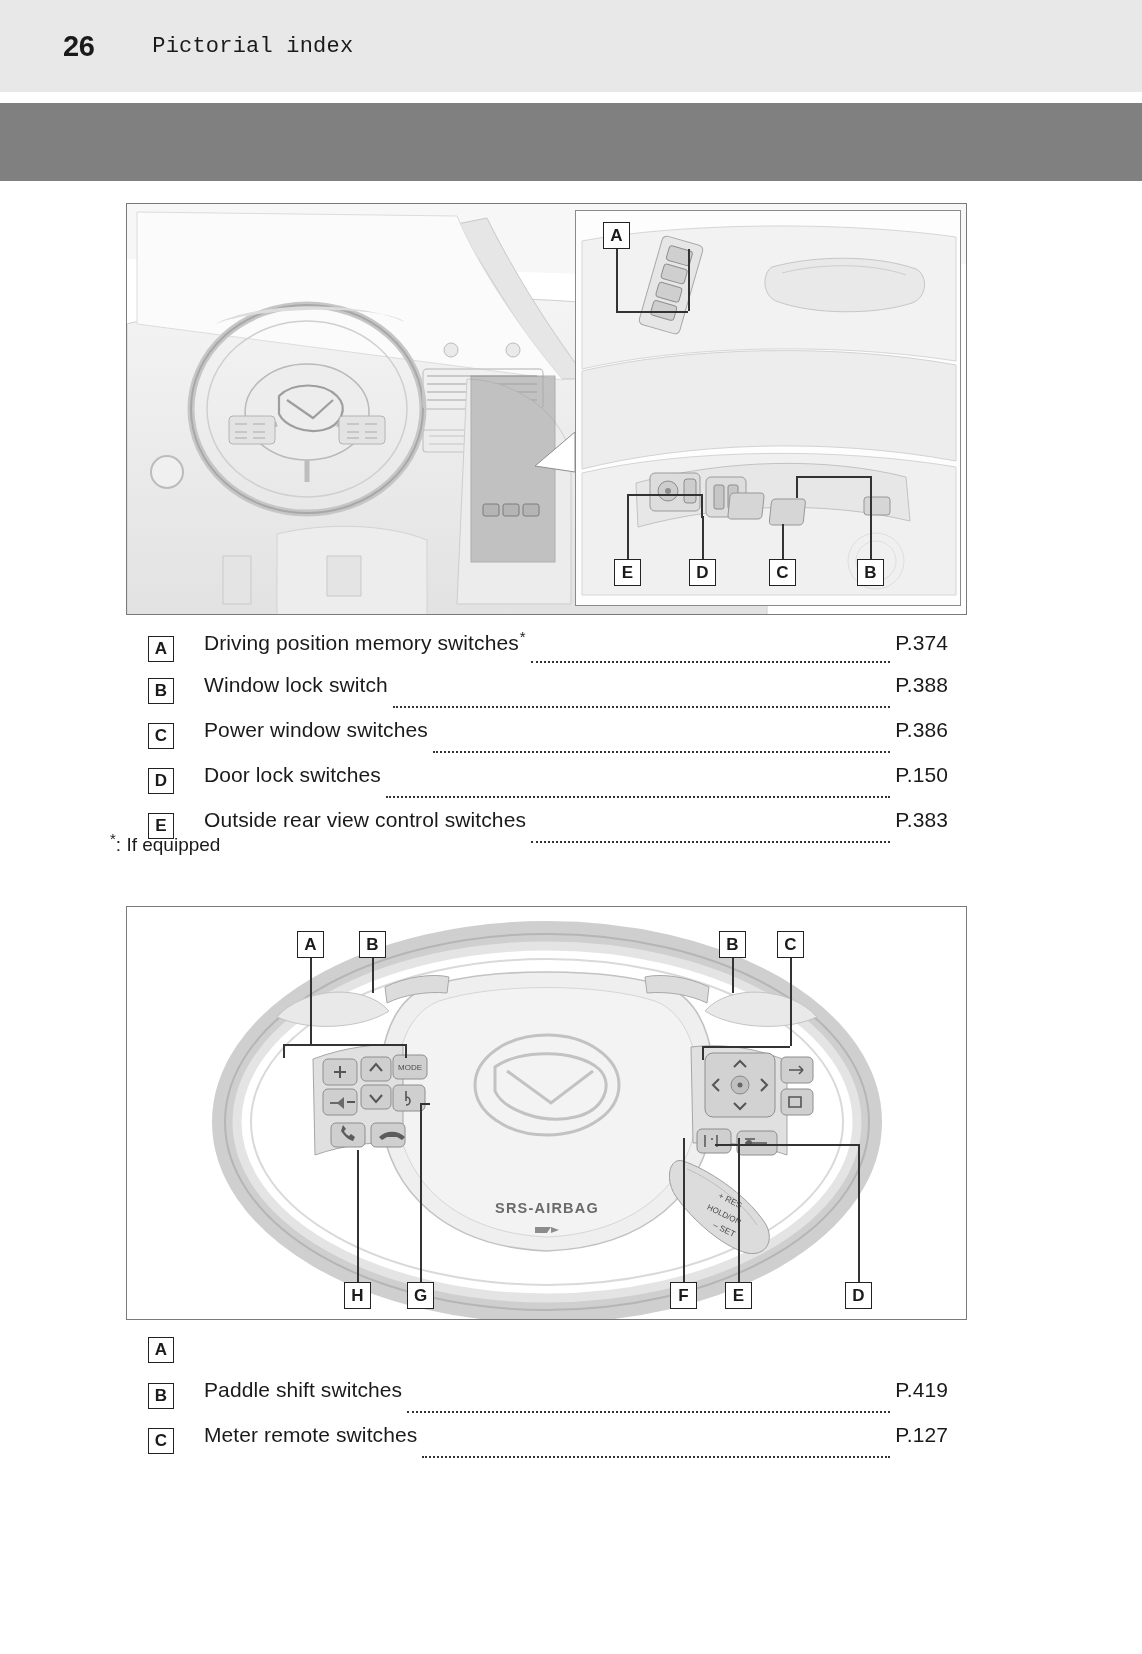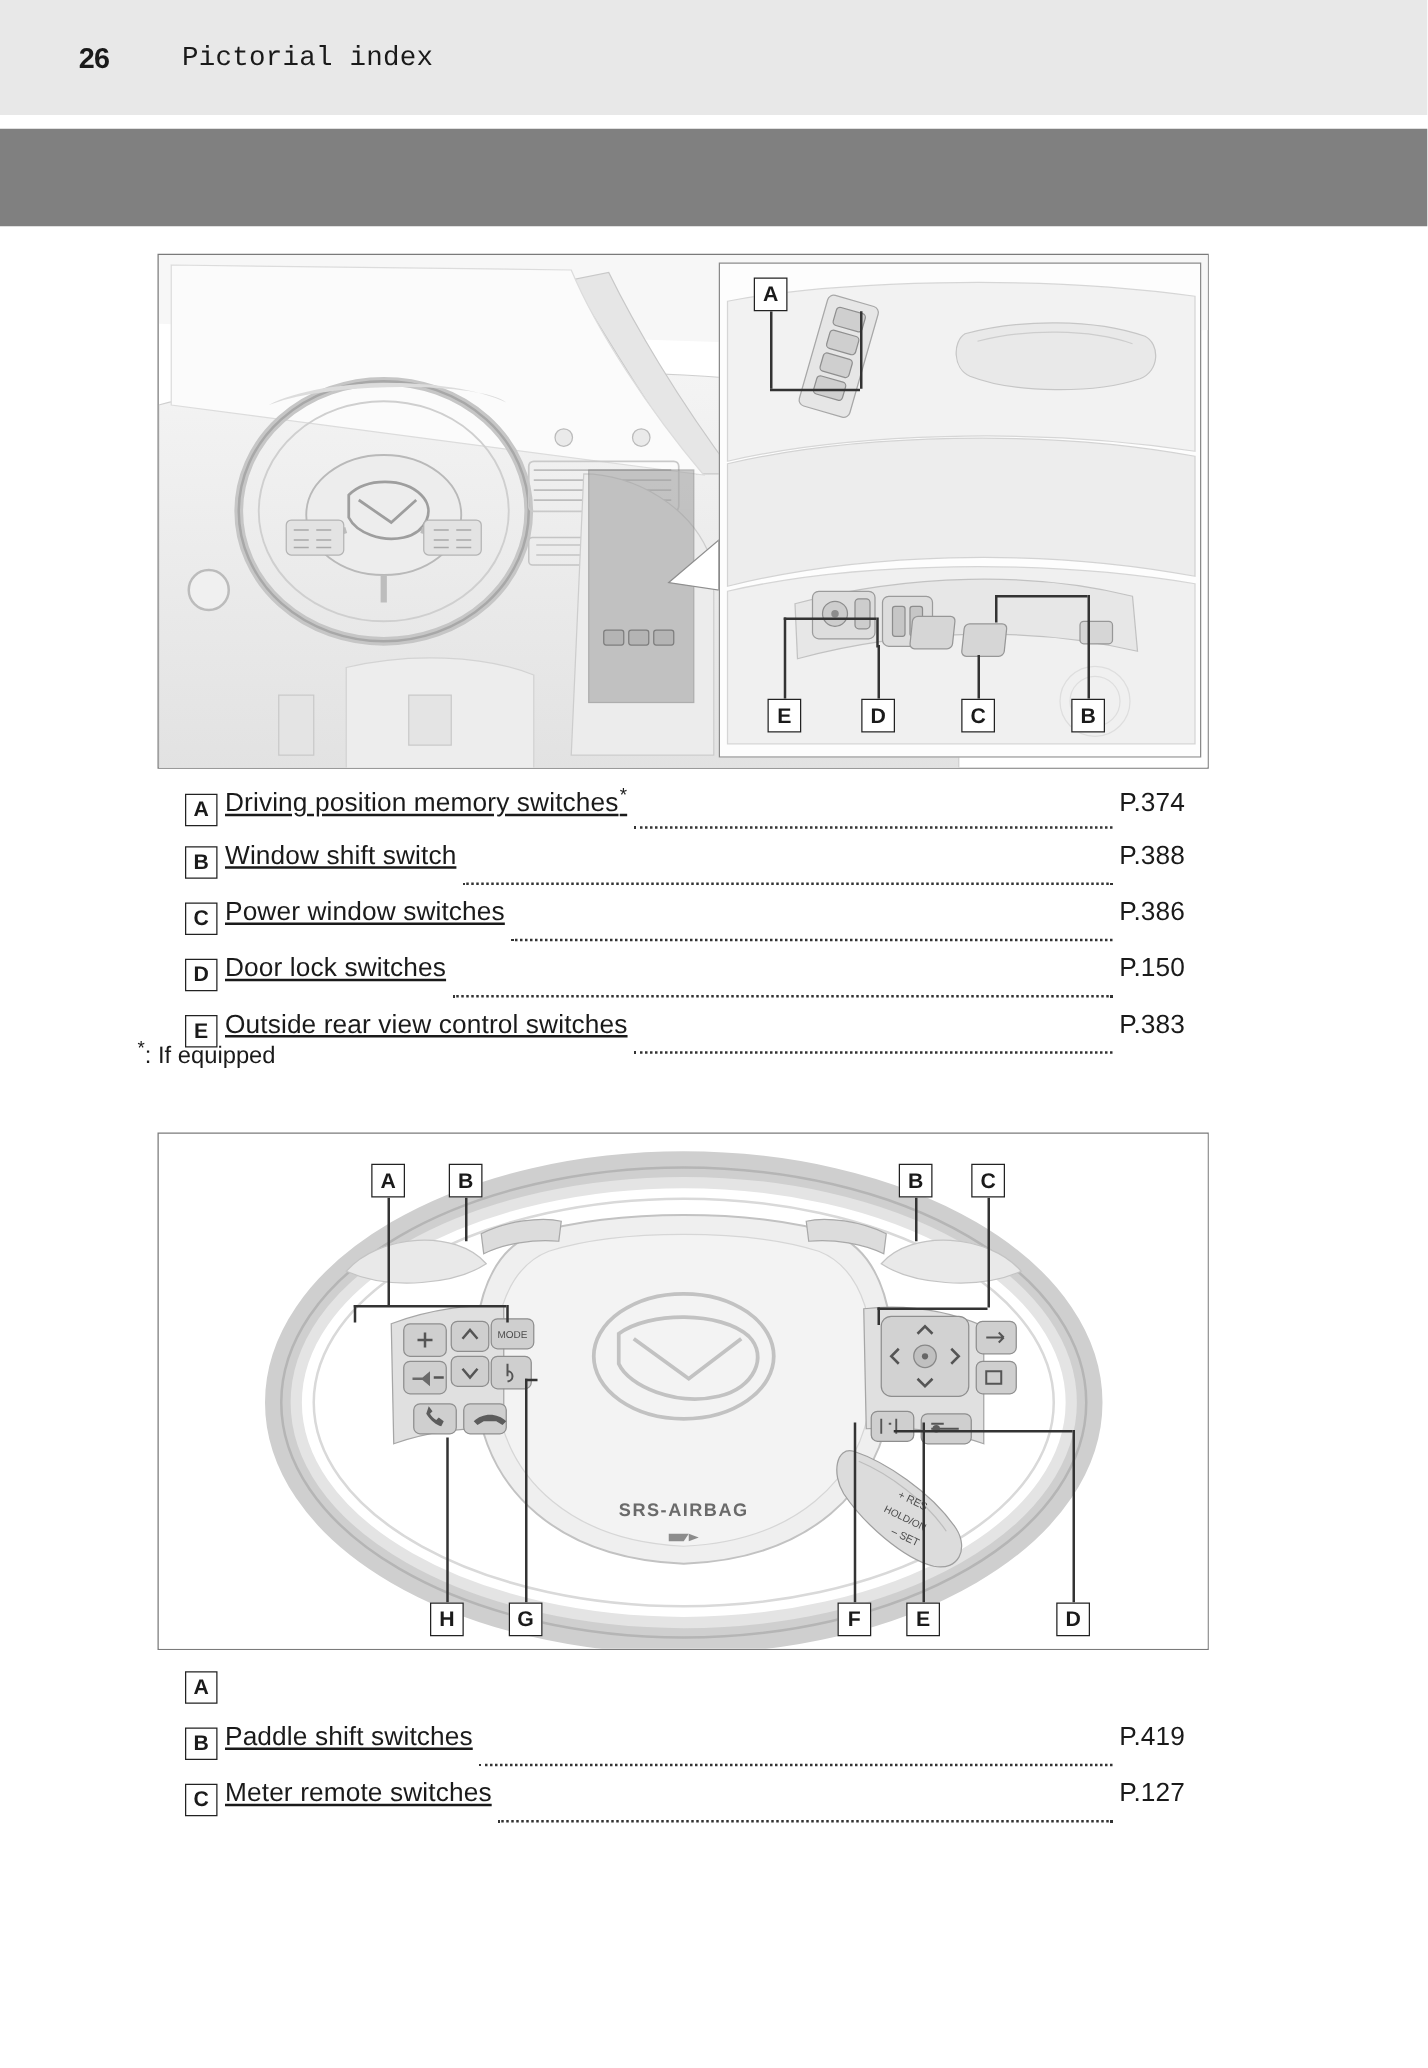--- a/index.html
+++ b/index.html
@@ -18,21 +18,21 @@
   .page-header {
     position: absolute;
     top: 0; left: 0;
     width: 1142px;
     height: 92px;
     background: #e8e8e8;
     display: flex;
     align-items: center;
   }
   .page-number {
-    font-size: 23px;
+    font-size: 29px;
     font-weight: bold;
     margin-left: 63px;
     letter-spacing: -0.5px;
   }
   .header-title {
     font-size: 22px;
     margin-left: 58px;
     letter-spacing: 0.2px;
     font-family: Liberation Mono, monospace;
   }
@@ -95,23 +95,22 @@
     width: 26px; height: 26px;
     border: 1.5px solid #222;
     font-size: 17px;
     font-weight: bold;
     font-family: "Liberation Sans", sans-serif;
     flex: 0 0 auto;
     position: relative;
     top: 4px;
   }
   .legend-label {
-    margin-left: 6px;
+    margin-left: 30px;
     white-space: nowrap;
-    text-decoration: underline;
   }
   .legend-star {
     font-size: 15px;
     vertical-align: super;
     margin-left: 1px;
   }
   .legend-dots {
     flex: 1 1 auto;
     border-bottom: 2.5px dotted #333;
     margin: 0 5px 6px 5px;
@@ -329,21 +328,21 @@
 
   <div class="legend-row">
     <span class="legend-badge">A</span>
     <span class="legend-label"><span>Driving position memory switches</span><span class="legend-star">*</span></span>
     <span class="legend-dots"></span>
     <span class="legend-page">P.374</span>
   </div>
 
   <div class="legend-row">
     <span class="legend-badge">B</span>
-    <span class="legend-label">Window shift switch</span>
+    <span class="legend-label">Window lock switch</span>
     <span class="legend-dots"></span>
     <span class="legend-page">P.388</span>
   </div>
 
   <div class="legend-row">
     <span class="legend-badge">C</span>
     <span class="legend-label">Power window switches</span>
     <span class="legend-dots"></span>
     <span class="legend-page">P.386</span>
   </div>

